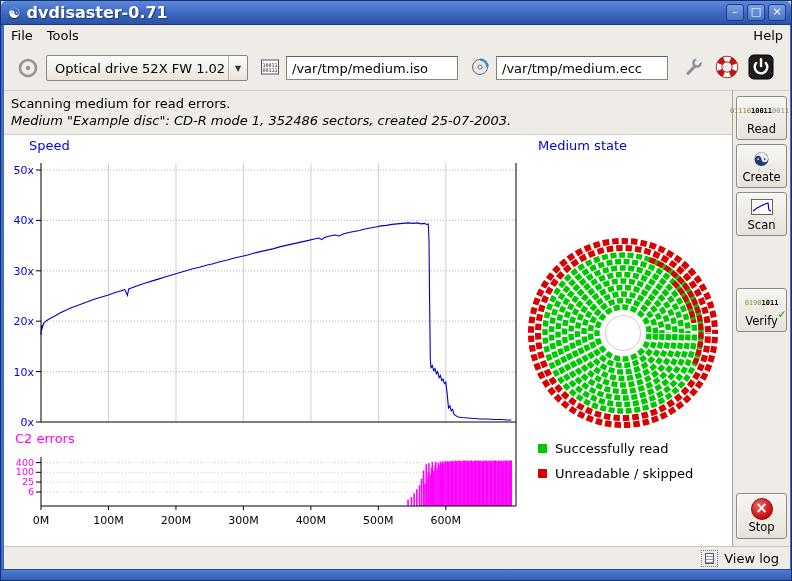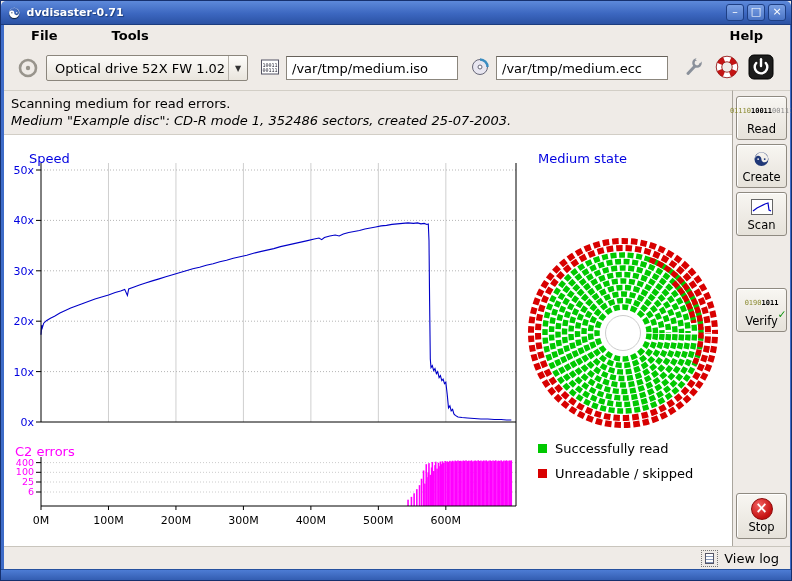--- a/index.html
+++ b/index.html
@@ -8,36 +8,36 @@
 
   .window { position: relative; width: 792px; height: 581px; background: #efebe7;
             overflow: hidden; border: 1px solid #16306e; }
 
   
   .titlebar { position: absolute; left: 0; top: 0; width: 100%; height: 24px;
     background: linear-gradient(#5d89da 0%, #3c67c0 55%, #2b52a4 100%);
     border-bottom: 1px solid #1c3c7e; border-radius: 5px 5px 0 0;
     color: #fff; display: flex; align-items: center; }
   .tb-appicon { margin-left: 7px; font-size: 14px; line-height: 1; text-shadow: 0 1px 1px #123; }
-  .tb-title { margin-left: 6px; font-weight: bold; font-size: 11px; text-shadow: 1px 1px 1px #1a3a78; }
+  .tb-title { margin-left: 6px; font-weight: bold; font-size: 16px; text-shadow: 1px 1px 1px #1a3a78; }
   .tb-btns { margin-left: auto; margin-right: 5px; display: flex; gap: 3px; }
   .tb-btn { width: 18px; height: 17px; background: linear-gradient(#7aa0e4, #4a74c6);
     border: 1px solid #1e3f84; border-radius: 3px; color: #fff; font-size: 11px;
     line-height: 14px; text-align: center; cursor: default; }
 
   .sideframe { position: absolute; top: 24px; width: 3px; height: 557px; background: #3e6cc8; }
   .sideframe.left { left: 0; } .sideframe.right { right: 0; }
   .bottomframe { position: absolute; left: 0; top: 568px; width: 100%; height: 13px;
     background: linear-gradient(#4d7cd4, #2e57aa); border-top: 1px solid #26509e;
     border-radius: 0 0 4px 4px; }
 
   
   .menubar { position: absolute; left: 3px; top: 24px; width: 786px; height: 21px;
     display: flex; align-items: center; font-size: 13px; background: #efebe7; }
-  .menu-item { padding: 2px 27px; font-weight: bold; }
+  .menu-item { padding: 2px 7px; }
   .menu-spacer { flex: 1; }
 
   .toolbar { position: absolute; left: 3px; top: 45px; width: 786px; height: 44px; background: #efebe7; }
   .tool-flat { position: absolute; background: transparent; border: none;
     display: flex; align-items: center; justify-content: center; }
   .combo { position: absolute; left: 42px; top: 9px; width: 202px; height: 26px;
     background: linear-gradient(#fdfcfa, #e9e5dd); border: 1px solid #8b867d; border-radius: 2px;
     display: flex; align-items: center; font-size: 13px; }
   .combo-text { padding-left: 8px; flex: 1; white-space: nowrap; }
   .combo-arrow { width: 19px; align-self: stretch; border-left: 1px solid #b5b1a9;
@@ -48,21 +48,21 @@
 
   
   .statusarea { position: absolute; left: 3px; top: 89px; width: 786px; height: 44px;
     background: #efebe7; border-top: 1px solid #d2cec6; }
   .status-line1 { position: absolute; left: 7px; top: 5px; font-size: 13px; }
   .status-line2 { position: absolute; left: 7px; top: 22px; font-size: 13px; font-style: italic; }
 
   
   .main { position: absolute; left: 3px; top: 133px; width: 728px; height: 412px;
     background: #fff; border-top: 1px solid #d2cec6; }
-  .chart-label { position: absolute; font-size: 13px; margin-top: 13px; }
+  .chart-label { position: absolute; font-size: 13px; }
   #speed-label { left: 25px; top: 3px; }
   #c2-label { left: 11px; top: 296px; }
   #medium-label { left: 534px; top: 3px; }
   #chart-svg { position: absolute; left: 3px; top: 0; }
   #disc-svg { position: absolute; left: 514px; top: 96px; }
   .legend-row { position: absolute; left: 534px; display: flex; align-items: center;
     gap: 8px; font-size: 13px; }
   .legend-row.r1 { top: 306px; } .legend-row.r2 { top: 331px; }
   .sw { width: 9px; height: 9px; }
   .finish-status { position: absolute; left: 6px; top: 396px; font-size: 13px; }

